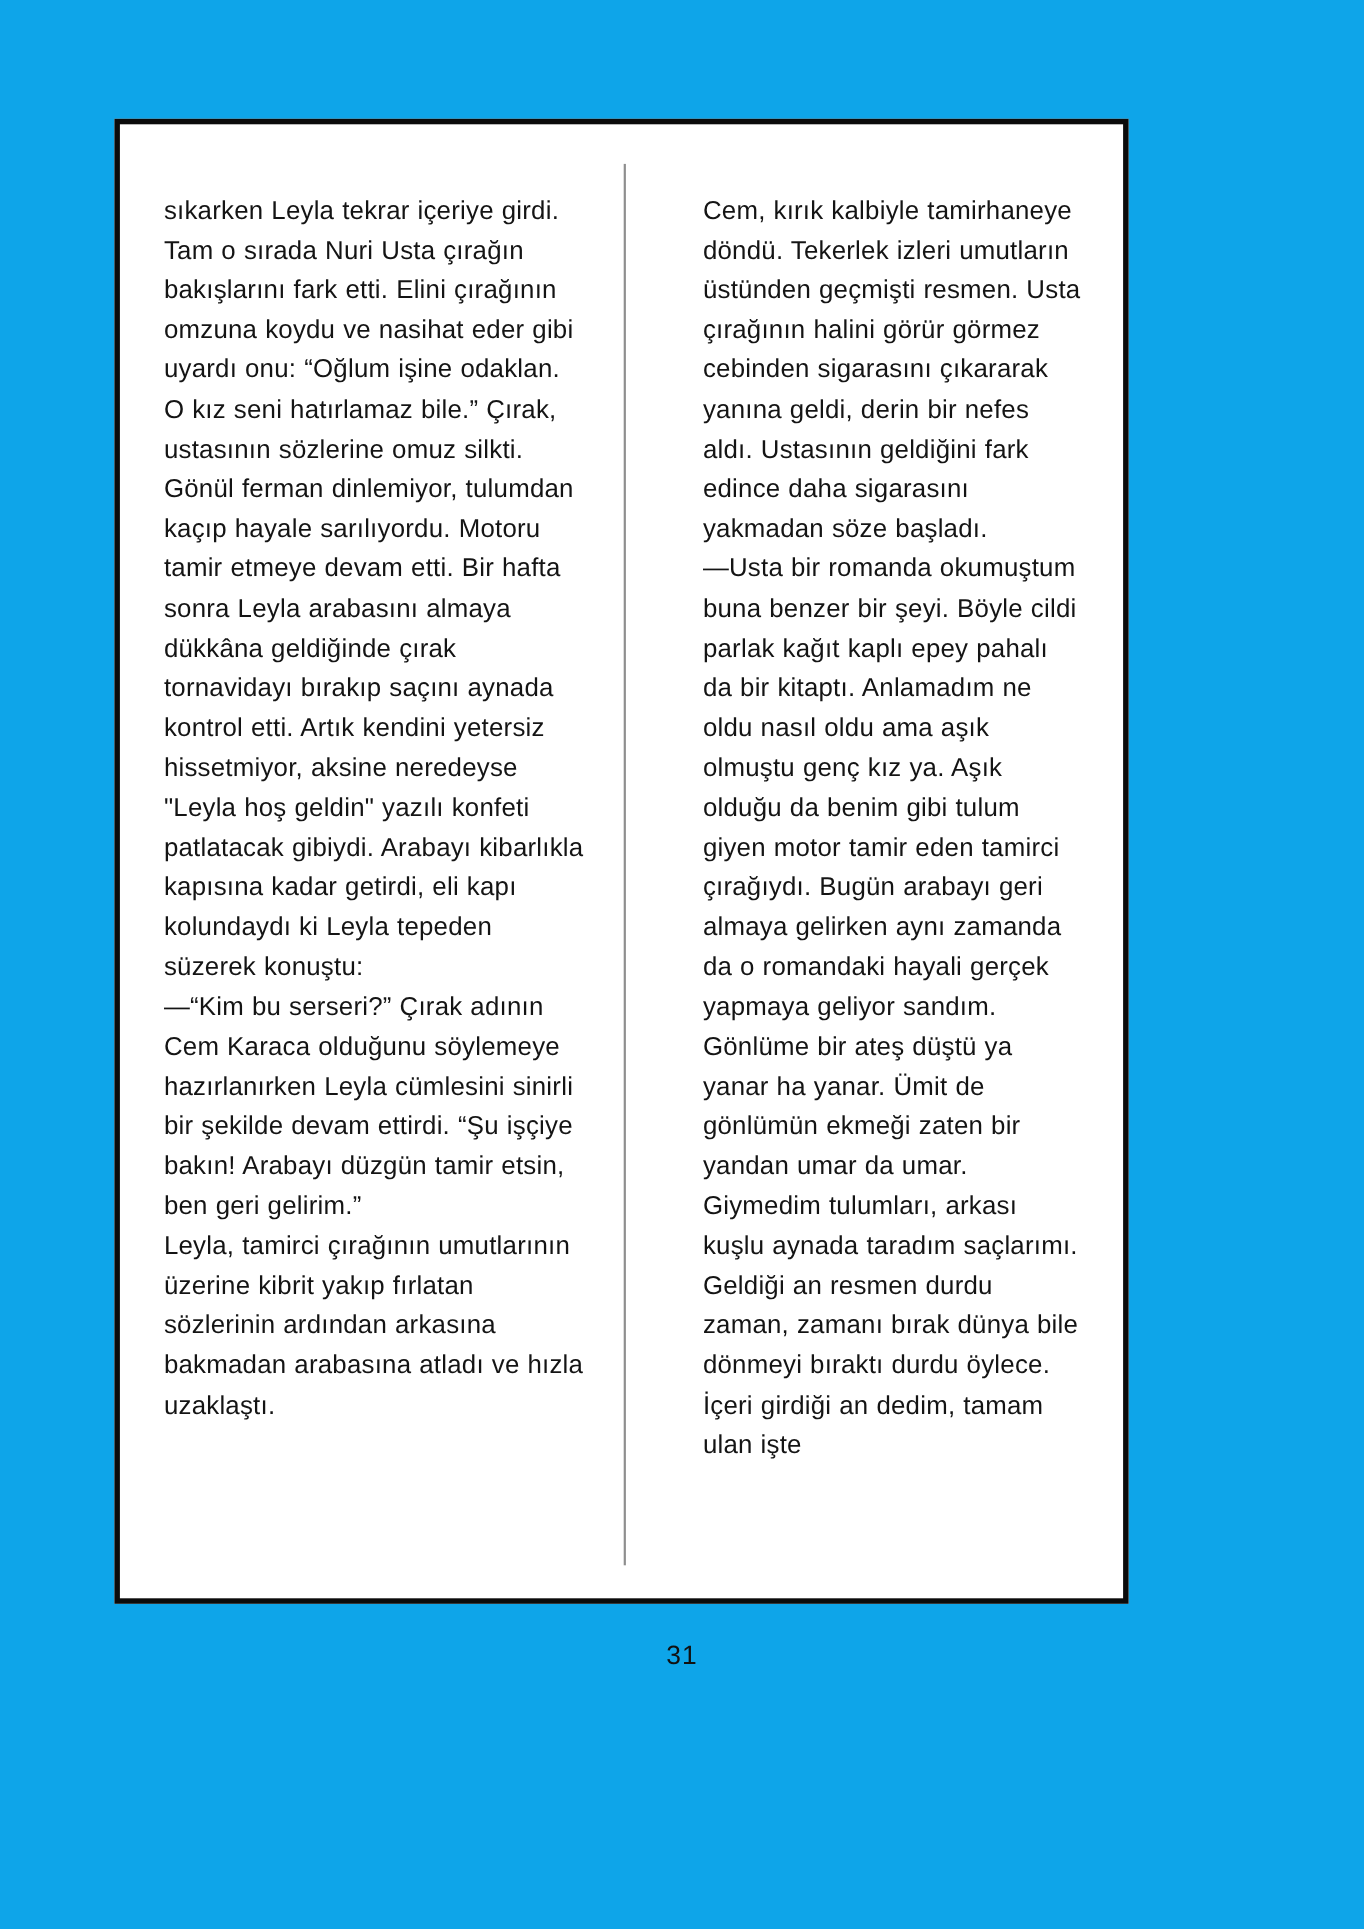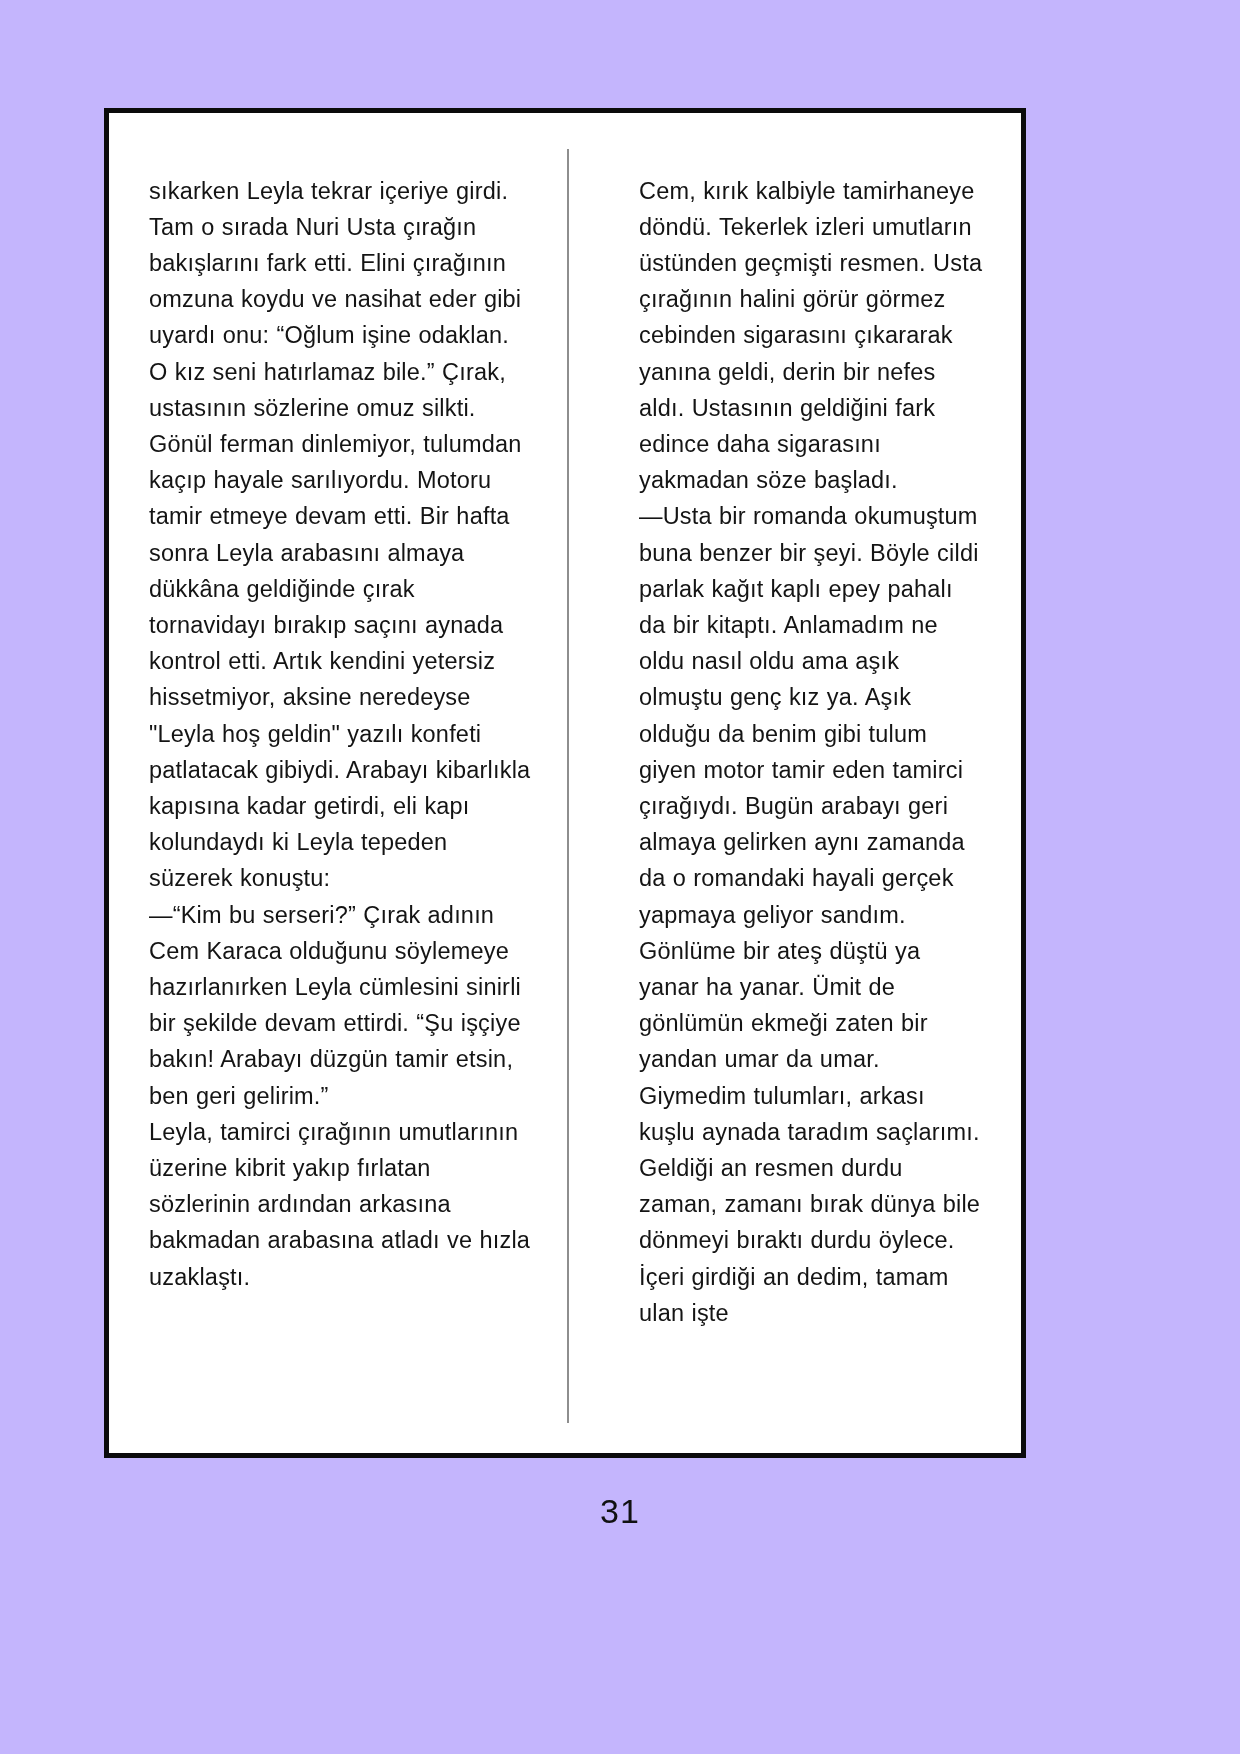--- a/index.html
+++ b/index.html
@@ -16,21 +16,21 @@
     color: #111111;
     overflow: hidden;
   }
 
   .page {
     position: absolute;
     left: 0;
     top: 0;
     width: 1240px;
     height: 1754px;
-    background: #c4b5fd;
+    background: #0ea5e9;
   }
 
   
   .frame {
     position: absolute;
     left: 104px;
     top: 108px;
     width: 922px;
     height: 1350px;
     border: 5px solid #0b0b0b;
@@ -74,21 +74,21 @@
     word-spacing: 0.5px;
   }
 
   .page-number {
     position: absolute;
     left: 0;
     top: 1492px;
     width: 1240px;
     text-align: center;
     font-family: "Liberation Sans", sans-serif;
-    font-size: 34px;
+    font-size: 24px;
     color: #111111;
     letter-spacing: 1px;
   }
 </style>
 </head>
 <body>
 
 <div class="page">
 
   <div class="frame">

